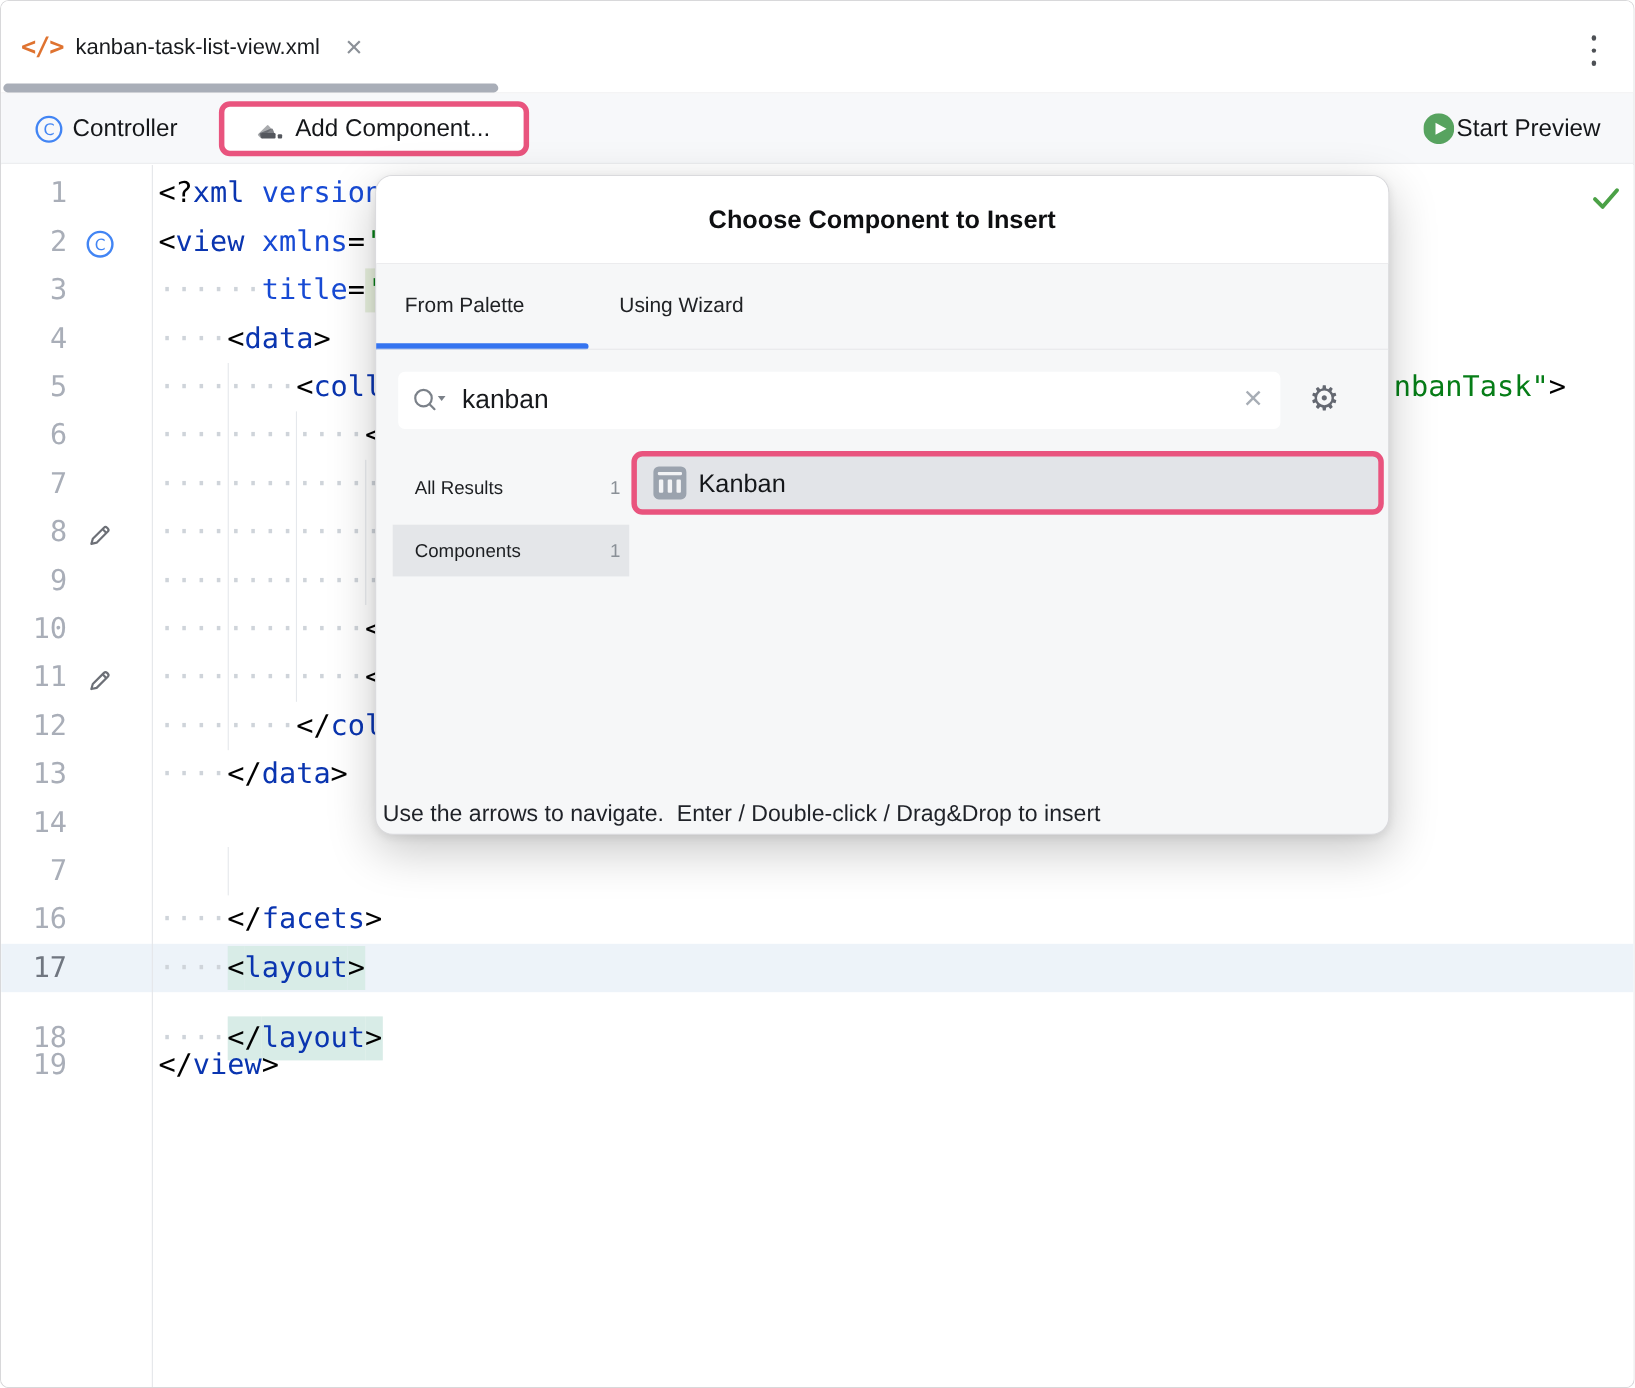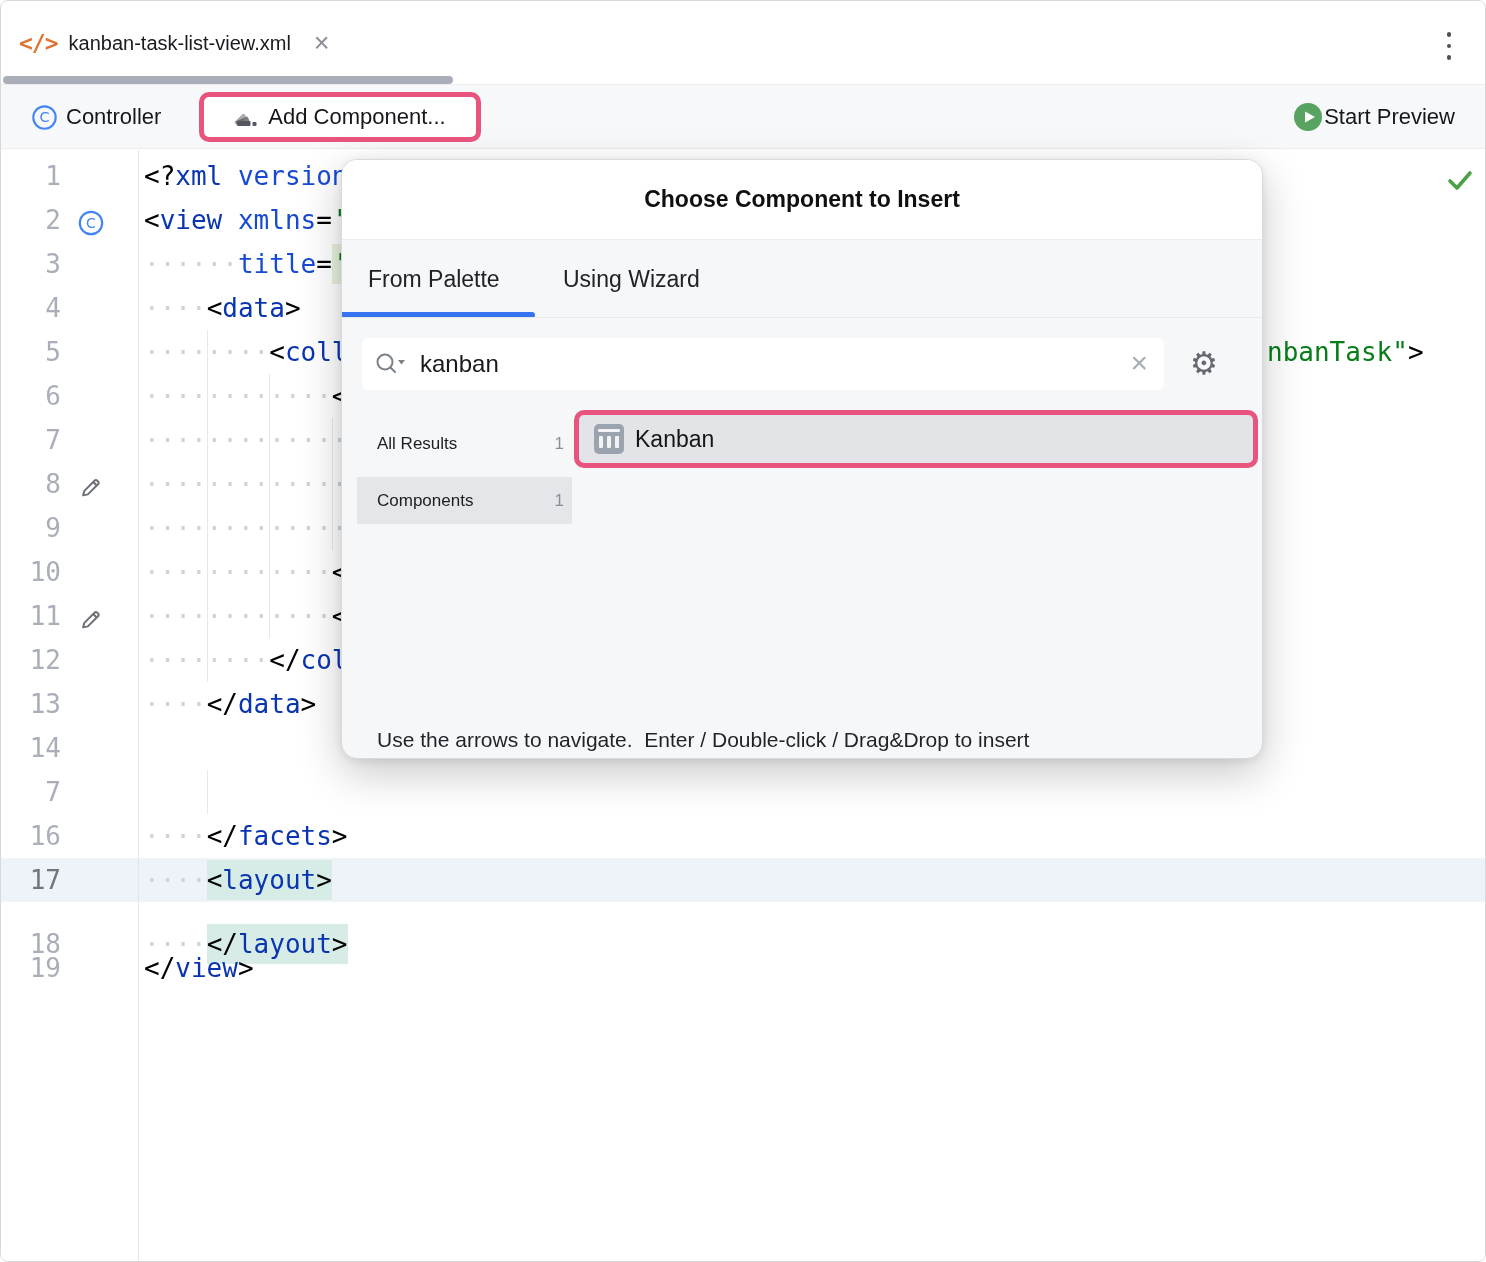--- a/index.html
+++ b/index.html
@@ -40,21 +40,21 @@
   .a{color:#174AD4;}
   .s{color:#067D17;}
   .m{background:#D8ECE7;padding:5px 0;}
   .sbg{background:#E8F1DE;padding:5px 1px;}
   .checkmark{position:absolute;left:1444px;top:15px;}
 
   
   .dialog{position:absolute;left:340px;top:158px;width:922px;height:600px;background:#f6f7f8;border:1px solid #dadadd;border-radius:16px;box-sizing:border-box;box-shadow:0 14px 44px rgba(0,0,0,.22),0 2px 8px rgba(0,0,0,.08);}
   .dlg-header{position:absolute;left:0;top:0;width:100%;height:80px;background:#fff;border-radius:15px 15px 0 0;border-bottom:1px solid #ececee;box-sizing:border-box;}
   .dlg-title{text-align:center;line-height:78px;font-size:23px;font-weight:bold;color:#0e0f11;}
-  .dlg-tab{position:absolute;top:80px;height:78px;line-height:78px;font-size:23px;color:#202225;}
+  .dlg-tab{position:absolute;top:80px;height:78px;line-height:78px;font-size:19px;color:#202225;}
   .dlg-tab.t0{left:26px;}
   .dlg-tab.t1{left:221px;}
   .tab-ink{position:absolute;left:0;top:152px;width:193px;height:6px;background:#3574F0;border-radius:0 3px 3px 0;}
   .tab-sep{position:absolute;left:0;top:157px;width:100%;height:1px;background:#e7e8ea;}
   .search-box{position:absolute;left:20px;top:178px;width:802px;height:52px;background:#fff;border-radius:6px;}
   .search-value{position:absolute;left:58px;top:0;height:52px;line-height:52px;font-size:24px;color:#17191c;}
   .search-mag{position:absolute;left:13px;top:13px;}
   .search-clear{position:absolute;right:16px;top:0;height:52px;line-height:50px;font-size:30px;color:#A7ADB5;}
   .gear{position:absolute;left:848px;top:178px;height:52px;line-height:50px;font-size:31px;color:#646871;font-family:"DejaVu Sans",sans-serif;}
   .cat{position:absolute;left:15px;width:215px;font-size:17px;color:#1c1e21;}
@@ -62,21 +62,21 @@
   .cat .cc{position:absolute;right:8px;color:#8A9097;}
   .cat.all{top:262px;height:44px;line-height:44px;}
   .cat.comp{top:317px;height:47px;line-height:47px;background:#E4E6E9;}
   .result-ring{position:absolute;left:232px;top:250px;width:684px;height:58px;box-sizing:border-box;border:5px solid #E9547E;border-radius:10px;background:#E2E4E8;display:flex;align-items:center;}
   .result-ring .inner{border-radius:5px;display:flex;align-items:center;width:100%;height:100%;}
   .kb-icon{position:relative;width:30px;height:30px;margin-left:15px;background:#9BA3AE;border-radius:5px;flex:0 0 auto;}
   .kb-icon .bar-top{position:absolute;left:4px;top:5px;width:22px;height:3px;background:#f2f3f5;border-radius:1px;}
   .kb-icon .col{position:absolute;top:12px;width:4px;height:12px;background:#f2f3f5;border-radius:1px;}
   .kb-icon .c1{left:5px;} .kb-icon .c2{left:13px;} .kb-icon .c3{left:21px;}
   .result-label{margin-left:11px;font-size:23px;color:#141619;}
-  .dlg-footer{position:absolute;left:35px;top:565px;height:30px;line-height:30px;font-size:21px;color:#1f2228;}
+  .dlg-footer{position:absolute;left:6px;top:565px;height:30px;line-height:30px;font-size:21px;color:#1f2228;}
 </style>
 </head>
 <body>
 
 <div class="window">
 
   <div class="tabstrip">
     <div class="file-tab">
       <span class="xml-icon">&lt;/&gt;</span>
       <span class="file-tab-label">kanban-task-list-view.xml</span>

